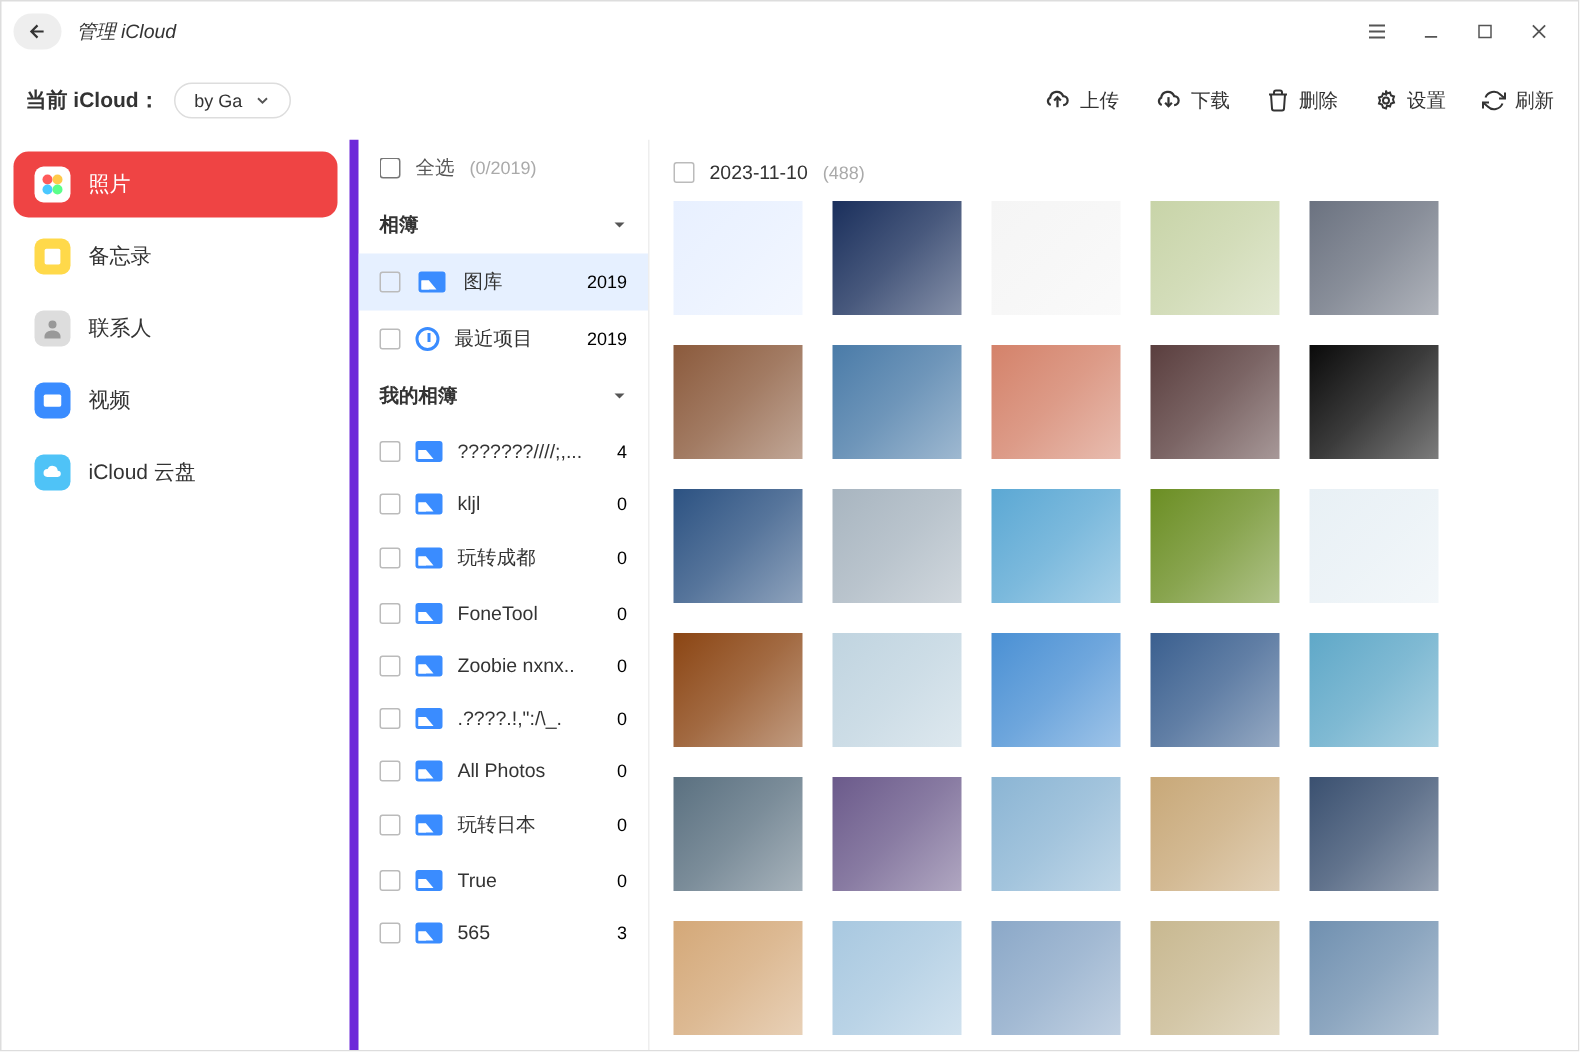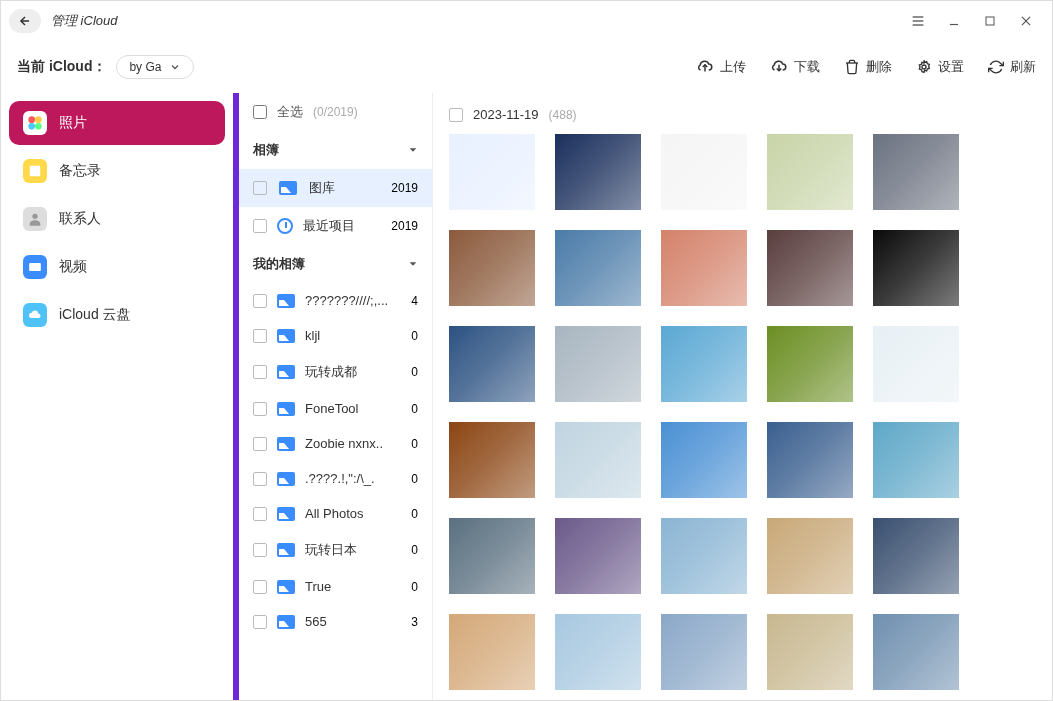--- a/index.html
+++ b/index.html
@@ -13,21 +13,21 @@
 .toolbar { height: 52px; display: flex; align-items: center; padding: 0 16px; }
 .toolbar-left { display: flex; align-items: center; gap: 10px; }
 .toolbar-label { font-weight: bold; font-size: 14px; }
 .account-selector { border: 1px solid #ddd; border-radius: 16px; padding: 4px 12px; display: flex; align-items: center; gap: 8px; cursor: pointer; font-size: 12px; }
 .toolbar-spacer { flex: 1; }
 .toolbar-actions { display: flex; gap: 24px; }
 .toolbar-action { display: flex; align-items: center; gap: 6px; cursor: pointer; font-size: 13px; }
 .content { flex: 1; display: flex; overflow: hidden; }
 .sidebar { width: 232px; padding: 8px; display: flex; flex-direction: column; gap: 4px; }
 .sidebar-item { display: flex; align-items: center; gap: 12px; padding: 10px 14px; border-radius: 10px; cursor: pointer; font-size: 14px; }
-.sidebar-item.active { background: #be185d; color: #fff; }
+.sidebar-item.active { background: #ef4444; color: #fff; }
 .sidebar-icon { width: 24px; height: 24px; border-radius: 6px; display: flex; align-items: center; justify-content: center; font-size: 14px; }
 .album-panel { width: 200px; border-left: 6px solid #6d28d9; border-right: 1px solid #eee; overflow-y: auto; }
 .album-header { display: flex; align-items: center; gap: 10px; padding: 10px 14px; font-size: 13px; color: #555; }
 .album-header .count { color: #aaa; font-size: 12px; }
 .album-section { display: flex; align-items: center; justify-content: space-between; padding: 10px 14px; font-size: 13px; font-weight: bold; cursor: pointer; }
 .album-item { display: flex; align-items: center; gap: 10px; padding: 10px 14px; cursor: pointer; font-size: 13px; }
 .album-item.selected { background: #e6f0ff; gap: 12px; }
 .album-item .check { width: 14px; height: 14px; border: 1px solid #bbb; border-radius: 2px; flex-shrink: 0; }
 .album-item .aicon { width: 18px; height: 14px; background: #3a8cff; border-radius: 2px; position: relative; flex-shrink: 0; }
 .album-item .aicon::after { content: ""; position: absolute; left: 2px; top: 6px; width: 0; height: 0; border-left: 5px solid #fff; border-right: 5px solid transparent; border-bottom: 6px solid #fff; }
@@ -273,21 +273,21 @@
             <span class="aicon"></span>
             <span class="name">565</span>
             <span class="num">3</span>
           </div>
         </div>
     </div>
 
     <div class="photo-panel">
       <div class="photo-date">
         <span class="check"></span>
-        <span class="date">2023-11-19</span>
+        <span class="date">2023-11-10</span>
         <span class="count">(488)</span>
       </div>
       <div class="photo-grid" id="photo-grid">
           <div class="photo-thumb" style="background: linear-gradient(135deg, rgb(232, 240, 255) 0%, rgba(232, 240, 255, 0.8) 50%, rgba(232, 240, 255, 0.533) 100%);"></div>
           <div class="photo-thumb" style="background: linear-gradient(135deg, rgb(26, 47, 92) 0%, rgba(26, 47, 92, 0.8) 50%, rgba(26, 47, 92, 0.533) 100%);"></div>
           <div class="photo-thumb" style="background: linear-gradient(135deg, rgb(245, 245, 245) 0%, rgba(245, 245, 245, 0.8) 50%, rgba(245, 245, 245, 0.533) 100%);"></div>
           <div class="photo-thumb" style="background: linear-gradient(135deg, rgb(200, 212, 168) 0%, rgba(200, 212, 168, 0.8) 50%, rgba(200, 212, 168, 0.533) 100%);"></div>
           <div class="photo-thumb" style="background: linear-gradient(135deg, rgb(107, 114, 128) 0%, rgba(107, 114, 128, 0.8) 50%, rgba(107, 114, 128, 0.533) 100%);"></div>
           <div class="photo-thumb" style="background: linear-gradient(135deg, rgb(139, 90, 60) 0%, rgba(139, 90, 60, 0.8) 50%, rgba(139, 90, 60, 0.533) 100%);"></div>
           <div class="photo-thumb" style="background: linear-gradient(135deg, rgb(74, 123, 168) 0%, rgba(74, 123, 168, 0.8) 50%, rgba(74, 123, 168, 0.533) 100%);"></div>

